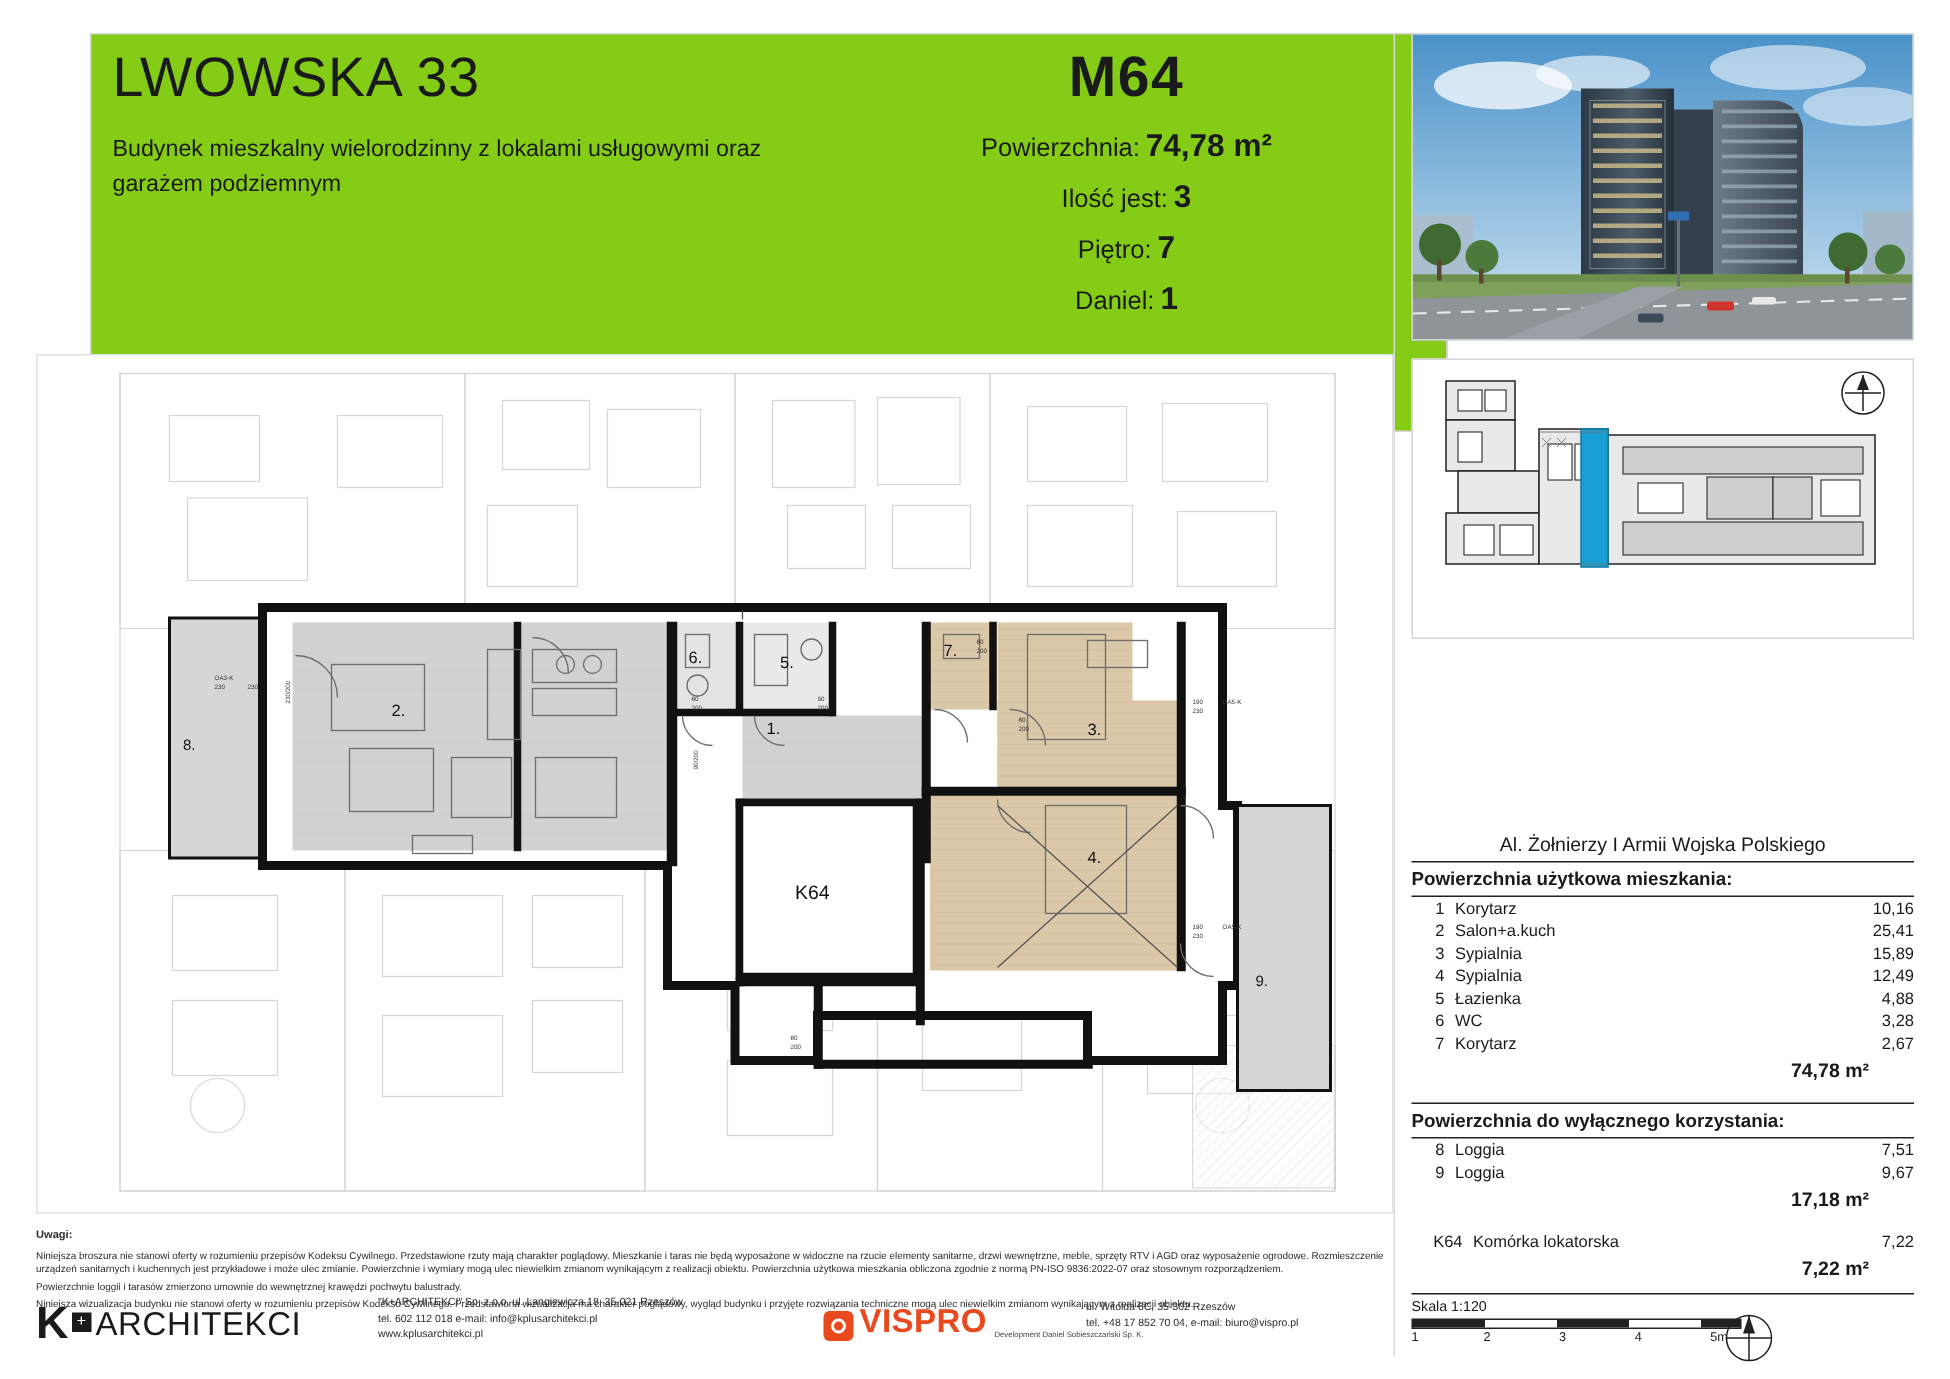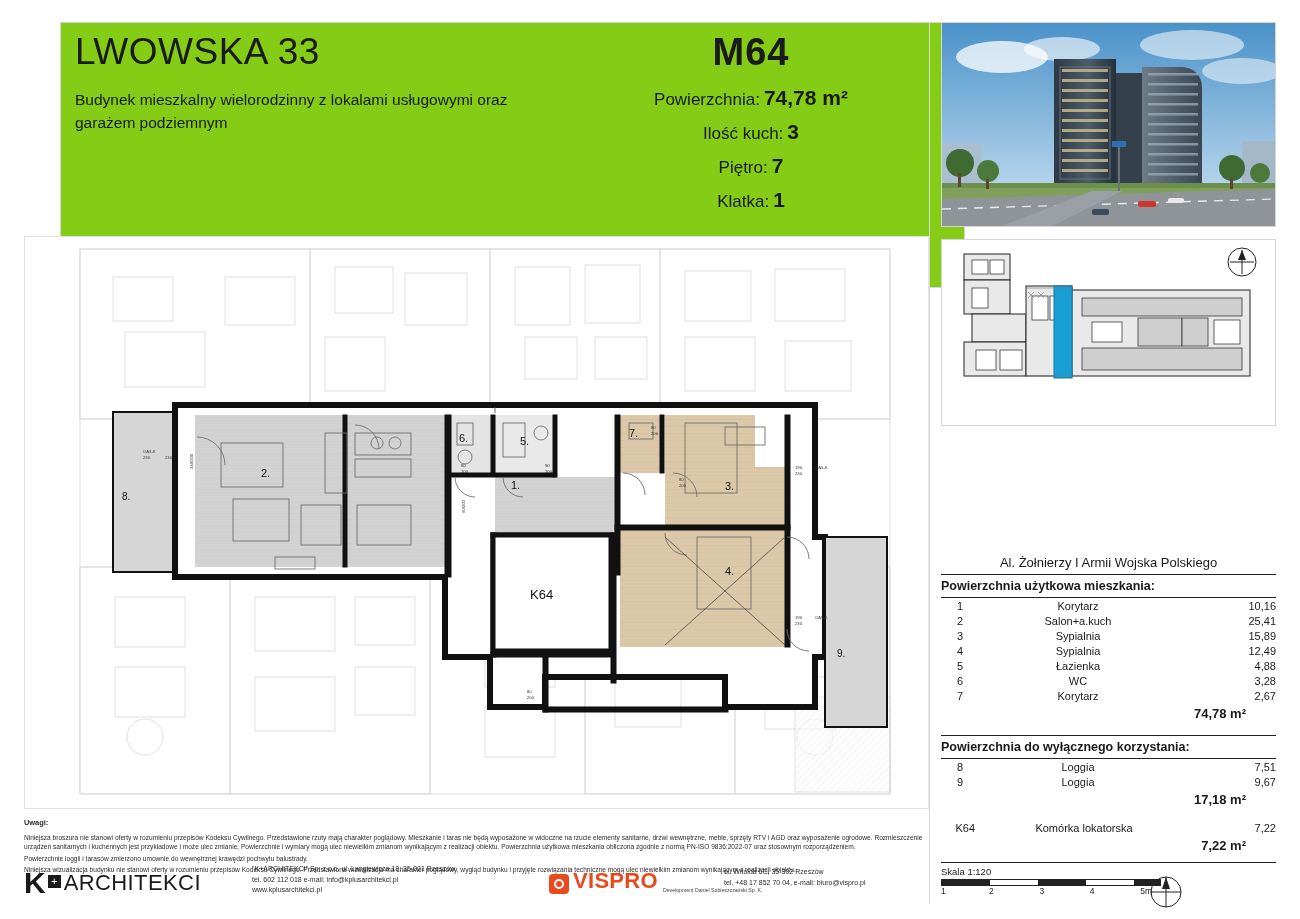--- a/index.html
+++ b/index.html
@@ -45,21 +45,21 @@
   .rcol{position:absolute;left:941px;top:22px;width:335px;}
   .render{position:relative;width:335px;height:205px;border:1px solid #d5d5d5;box-sizing:border-box;overflow:hidden;background:#9fc6e8;}
   .keyplan{position:relative;margin-top:12px;width:335px;height:187px;border:1px solid #d5d5d5;box-sizing:border-box;background:#fff;overflow:hidden;}
   .street{position:absolute;left:941px;top:555px;width:335px;text-align:center;font-size:13px;color:#1a1a1a;}
 
   .tbl{position:absolute;left:941px;top:574px;width:335px;}
   .tbl-hd{border-top:1px solid #222;border-bottom:1px solid #222;padding:4px 0;font-size:12.5px;font-weight:bold;}
   .tbl table{width:100%;border-collapse:collapse;font-size:11px;}
   .tbl td{padding:1.5px 0;}
   .tbl td.num{width:22px;text-align:right;padding-right:7px;color:#1a1a1a;}
-  .tbl td.nm{text-align:center;}
+  .tbl td.nm{text-align:left;}
   .tbl td.ar{text-align:right;width:86px;padding-left:4px;}
   .sumline{text-align:right;font-size:13px;font-weight:bold;padding:3px 30px 4px 0;}
 
   .tbl2{position:absolute;left:941px;top:735px;width:335px;}
   .tbl3{position:absolute;left:941px;top:820px;width:335px;}
 
   .scalebox{position:absolute;left:941px;top:862px;width:335px;}
   .scale-label{font-size:9.5px;margin-bottom:2px;}
   .scale-wrap{position:relative;width:250px;height:22px;}
   .scale-bar{position:relative;width:220px;height:7px;border:1px solid #222;box-sizing:border-box;background:#fff;}
@@ -80,27 +80,27 @@
       <div class="proj-title">LWOWSKA 33</div>
       <div class="proj-sub">Budynek mieszkalny wielorodzinny z lokalami usługowymi oraz garażem podziemnym</div>
     </div>
     <div class="hdr-right">
       <div class="unit-code">M64</div>
       <div class="spec">
         <div class="spec-row">
           <span class="lbl">Powierzchnia:</span><span class="val">74,78 m²</span>
         </div>
         <div class="spec-row">
-          <span class="lbl">Ilość kuch:</span><span class="val">3</span>
+          <span class="lbl">Ilość jest:</span><span class="val">3</span>
         </div>
         <div class="spec-row">
           <span class="lbl">Piętro:</span><span class="val">7</span>
         </div>
         <div class="spec-row">
-          <span class="lbl">Klatka:</span><span class="val">1</span>
+          <span class="lbl">Daniel:</span><span class="val">1</span>
         </div>
       </div>
     </div>
   </div>
 
   <div class="plan">
     <svg width="903" height="571" viewBox="0 0 903 571">
       <defs>
         <pattern id="wood" width="7" height="7" patternUnits="userSpaceOnUse">
           <rect width="7" height="7" fill="#dbc8a8"></rect>

